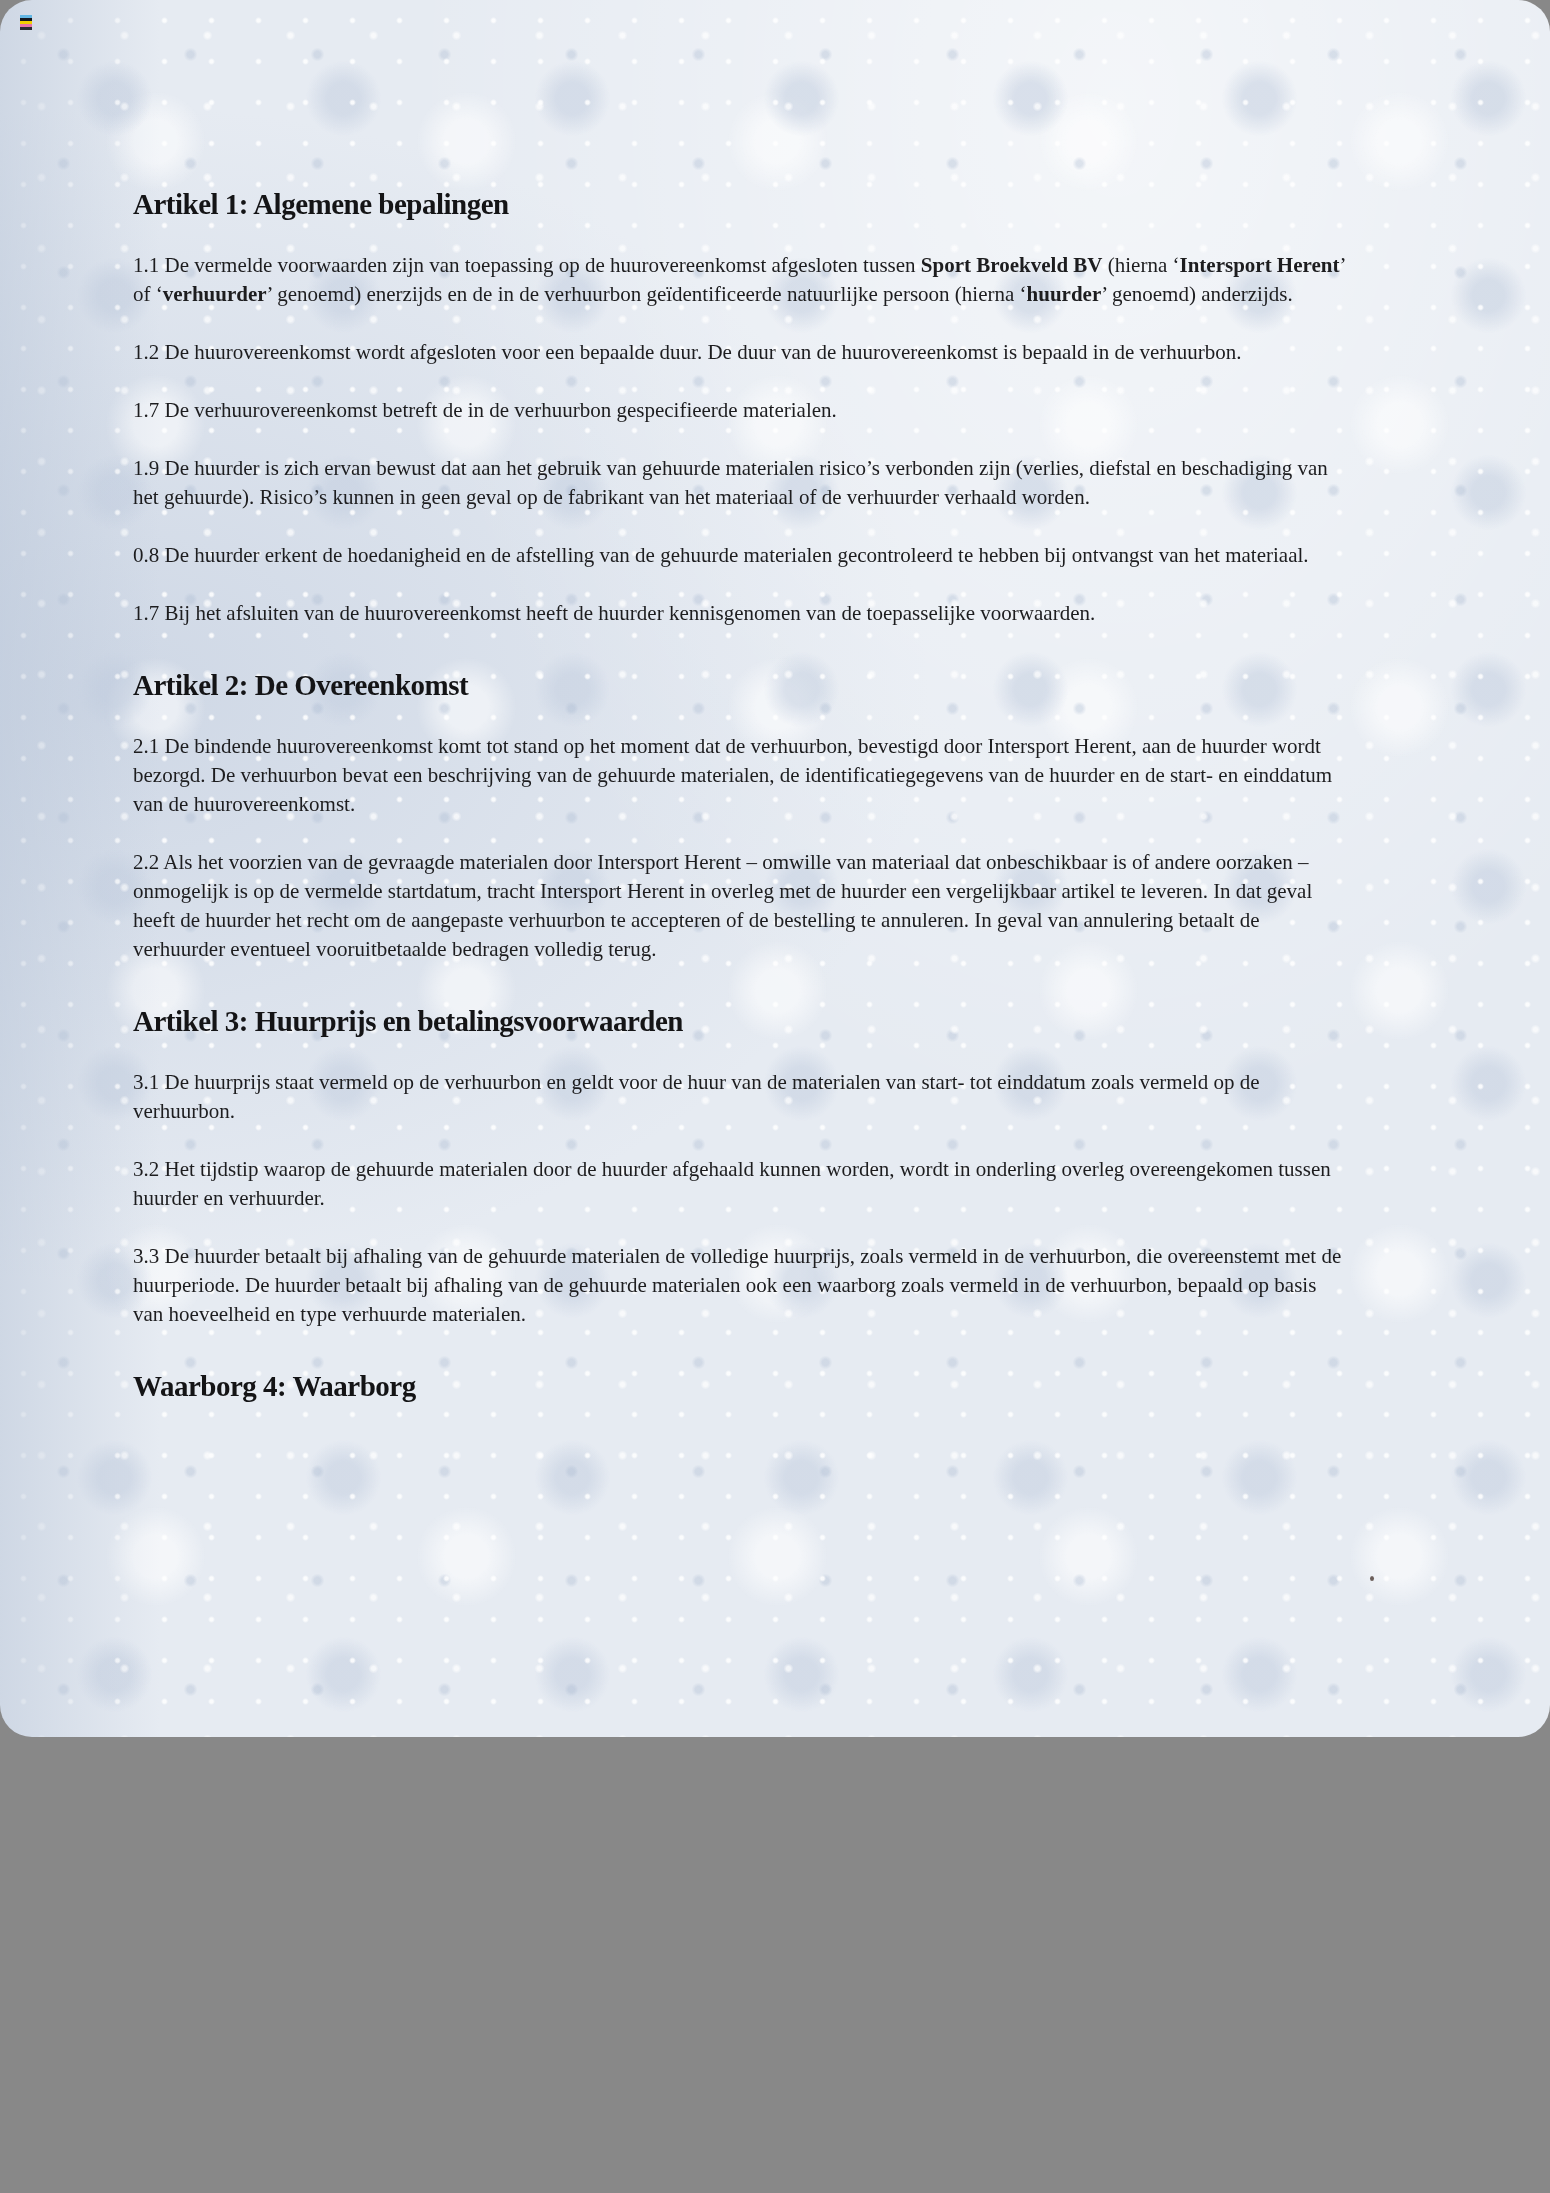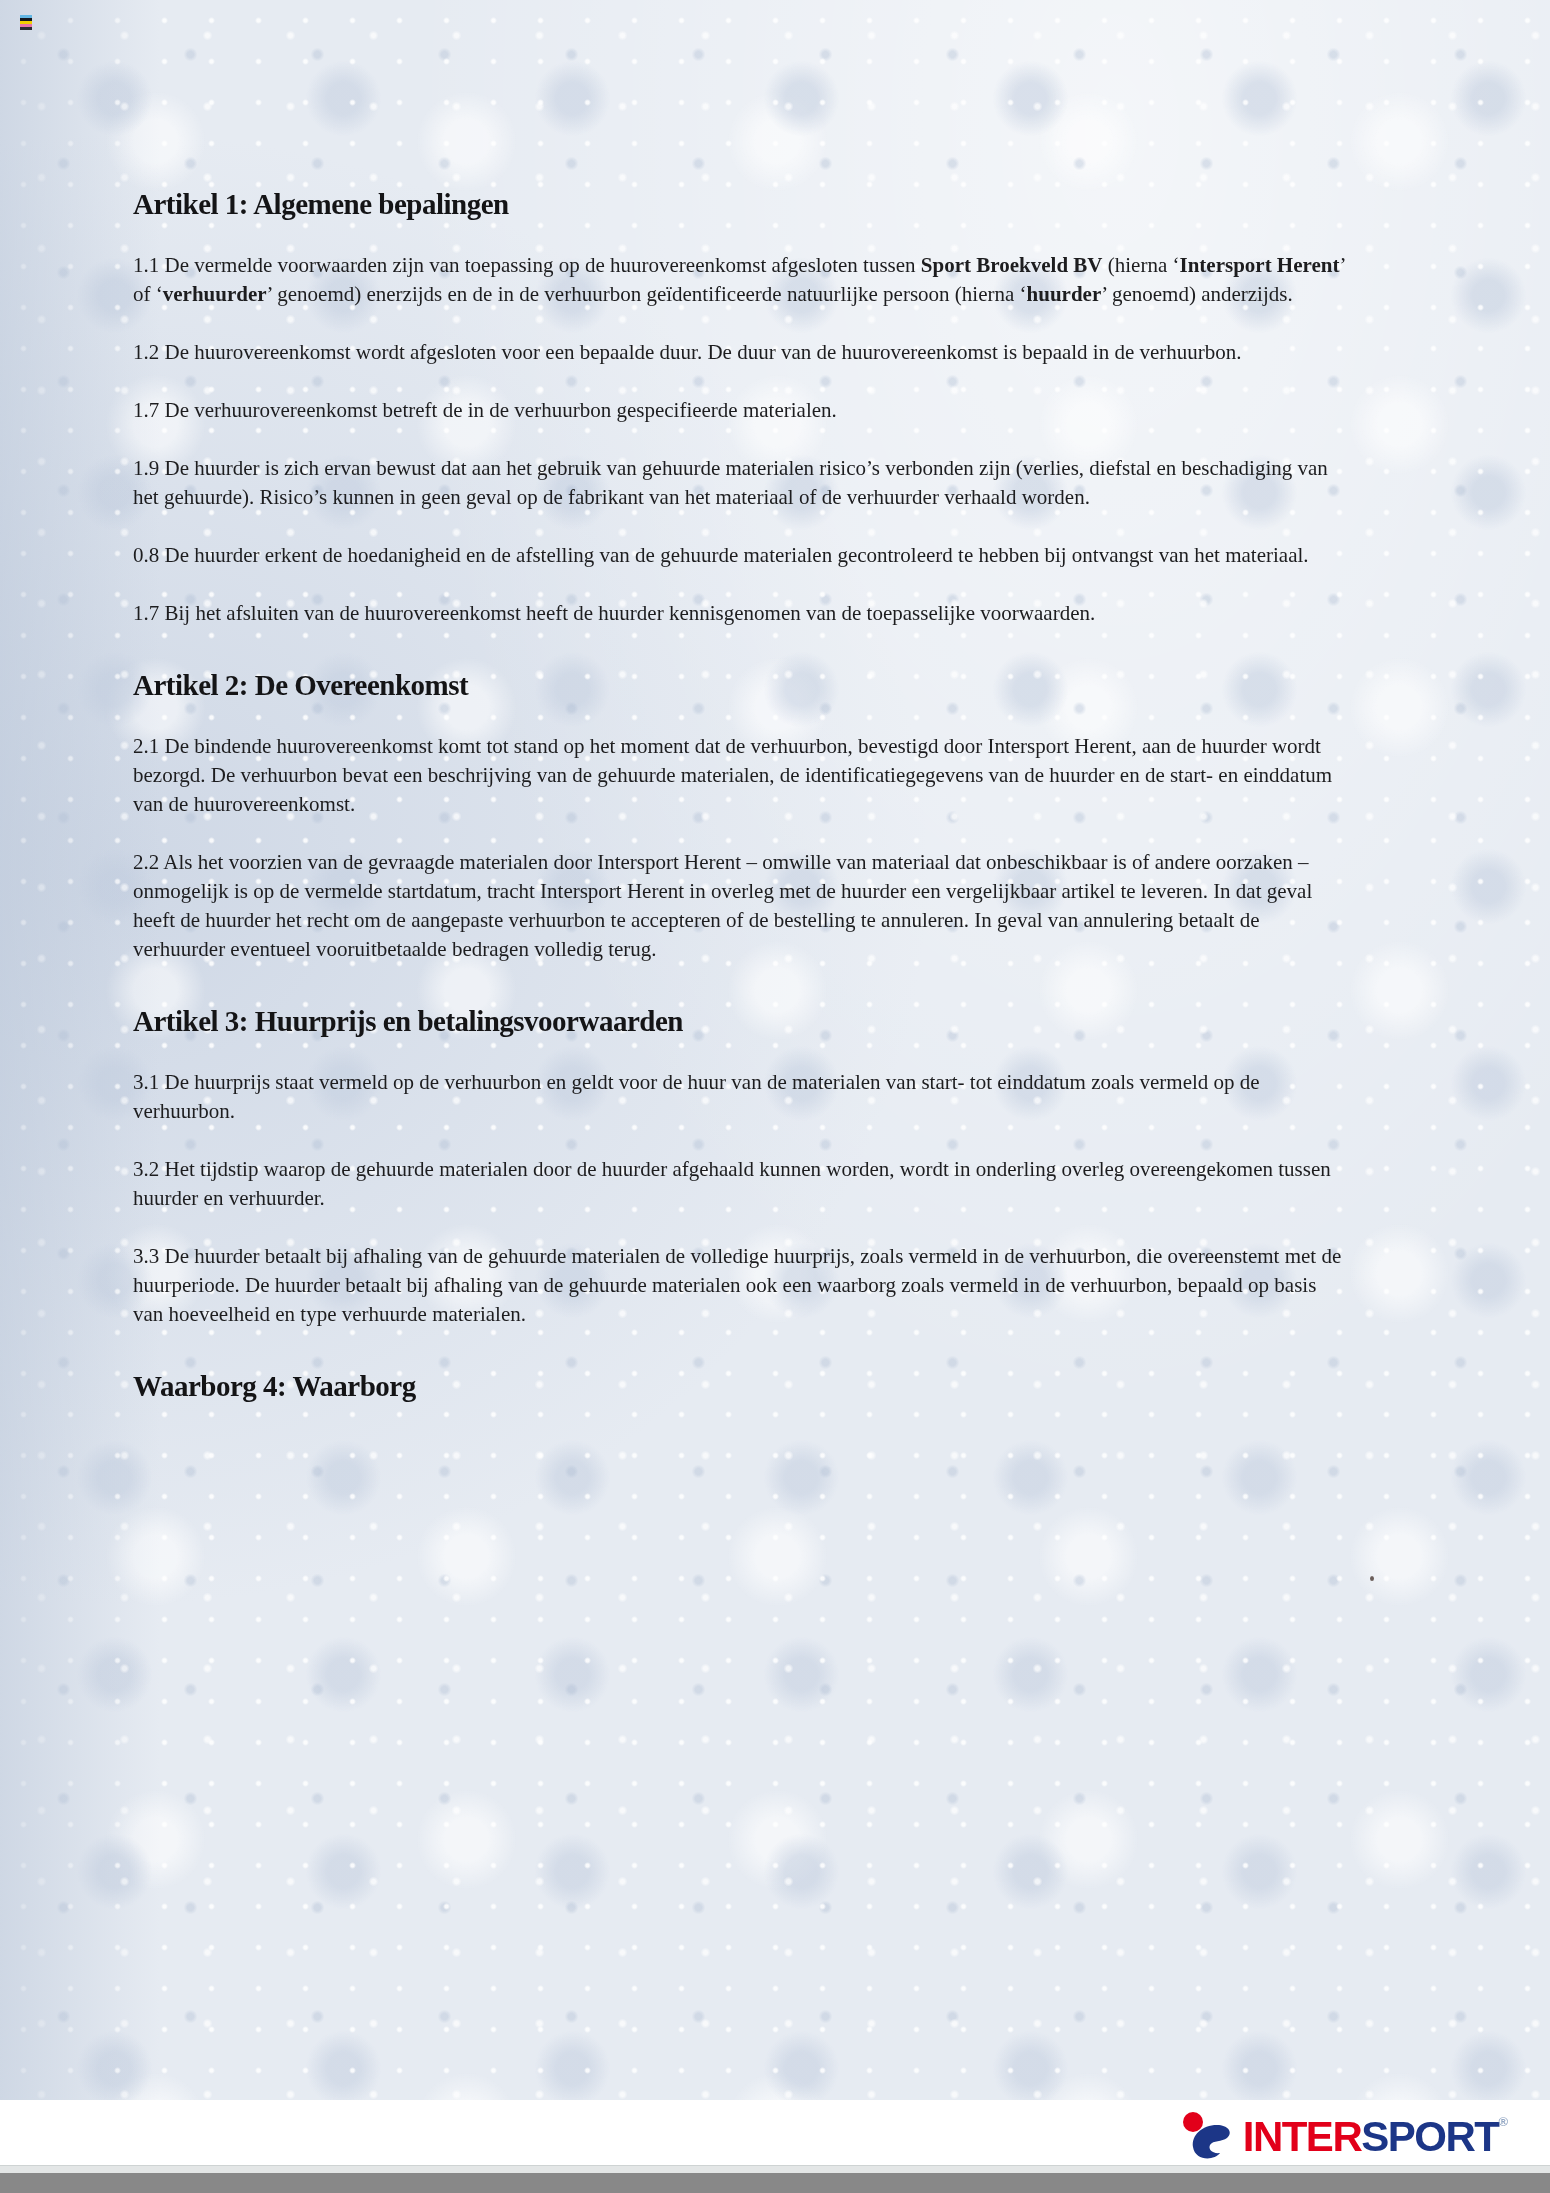--- a/index.html
+++ b/index.html
@@ -1,18 +1,18 @@
 <!DOCTYPE html>
 <html><head>
 <meta charset="utf-8">
 <style>
   html,body{margin:0;padding:0;background:#888;}
   .page{
     position:relative;
-    width:1550px;height:2173px;
+    width:1550px;height:1737px;
     margin:0 auto;
     overflow:hidden;
     background-color:#e6ebf2;
     background-image:
       linear-gradient(90deg, rgba(183,196,215,.50), rgba(183,196,215,0) 160px),
       radial-gradient(circle, rgba(255,255,255,.85) 0 1.5px, rgba(255,255,255,0) 3.5px),
       radial-gradient(circle, rgba(255,255,255,.7) 0 2px, rgba(255,255,255,0) 5px),
       radial-gradient(circle, rgba(173,188,210,.38) 0 3px, rgba(173,188,210,0) 7px),
       radial-gradient(circle, rgba(196,207,224,.55) 0 16px, rgba(196,207,224,0) 38px),
       radial-gradient(circle, rgba(255,255,255,.55) 0 22px, rgba(255,255,255,0) 50px),
@@ -20,20 +20,21 @@
       radial-gradient(ellipse at 8% 40%, rgba(178,192,214,.45), rgba(178,192,214,0) 40%);
     background-size:
       100% 100%,
       47px 41px,
       83px 71px,
       127px 109px,
       229px 197px,
       311px 283px,
       100% 100%,
       100% 100%;
+    border-radius: 32px;
   }
   .doc{
     position:absolute;
     left:133px;top:158px;width:1215px;
     font-family:"Liberation Serif", serif;
     color:#1d1d1f;
     font-size:21px;line-height:29px;
   }
   .doc h2{
     font-family:"Liberation Serif", serif;

